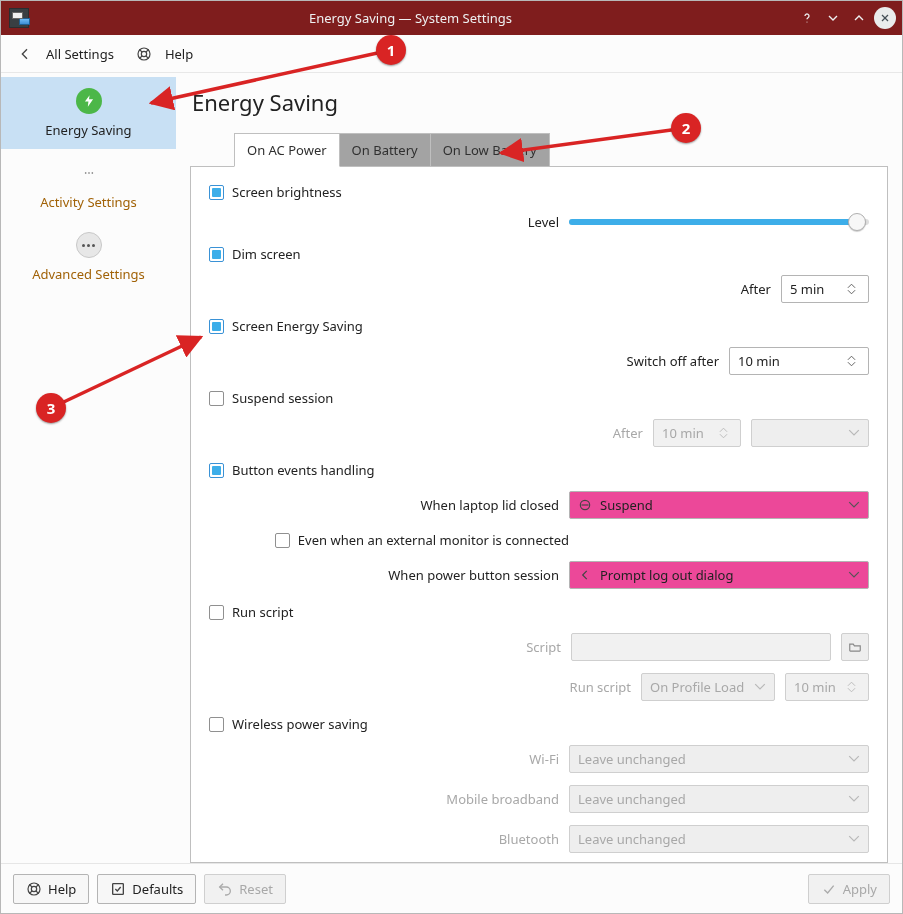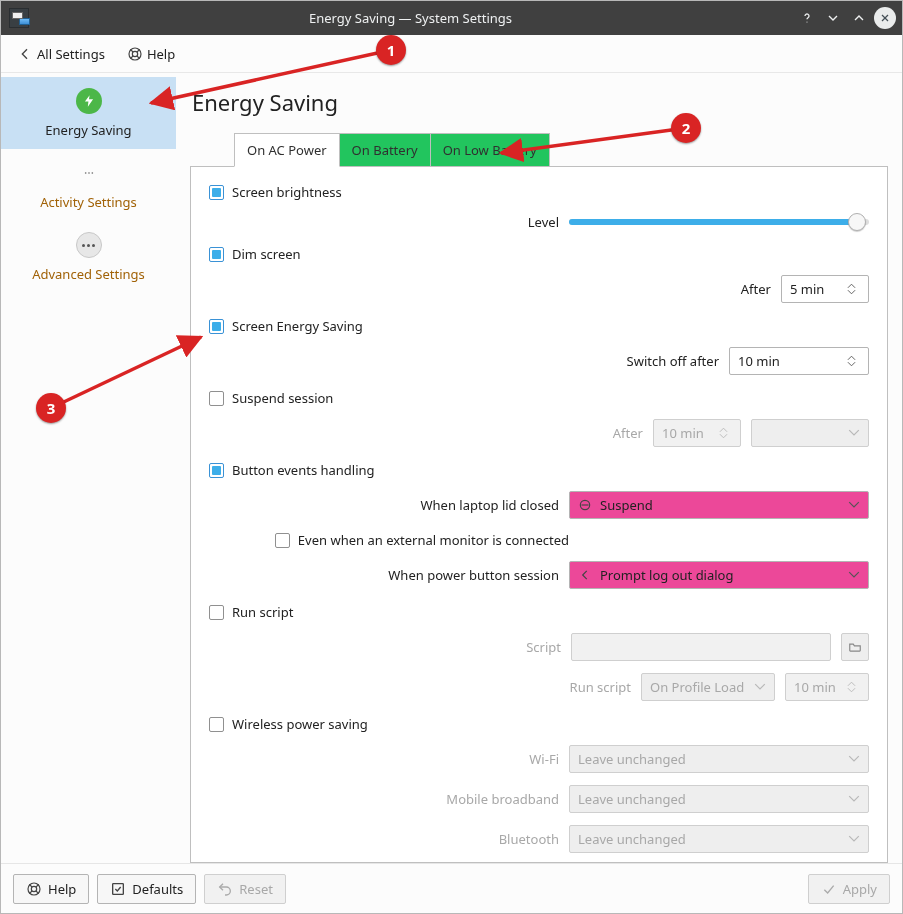--- a/index.html
+++ b/index.html
@@ -19,21 +19,21 @@
     border: 1px solid #b8b8b8;
     background: #fcfcfc;
     display: flex;
     flex-direction: column;
     position: relative;
   }
 
   
   .titlebar {
     height: 34px;
-    background: #404040;
+    background: #7f1d1d;
     display: flex;
     align-items: center;
     color: #eef0f1;
     padding: 0 6px;
     flex-shrink: 0;
   }
   .titlebar .app-icon {
     width: 20px; height: 20px; margin-left: 2px;
     background: #393f43;
     border:1px solid #2a2e31;
@@ -64,21 +64,21 @@
     height: 38px;
     display:flex;
     align-items:center;
     padding: 0 12px;
     gap: 14px;
     border-bottom: 1px solid #e8e8e8;
     background:#fcfcfc;
     flex-shrink:0;
   }
   .toolbar .btn-flat {
-    display:flex; align-items:center; gap:4px;
+    display:flex; align-items:center; gap:13px;
     padding:4px 4px;
     color:#222;
   }
   .icon-sm { width:16px; height:16px; flex-shrink:0; }
 
   
   .body {
     flex:1;
     display:flex;
     overflow:hidden;
@@ -128,21 +128,21 @@
     color:#222;
   }
 
   
   .tabbar {
     display:flex;
     margin-left:44px;
   }
   .tab {
     padding: 7px 12px;
-    background:#22c55e;
+    background:#a3a3a3;
     color:#303030;
     font-size:13px;
     border:1px solid #bfbfbf;
     border-bottom: none;
     margin-right:-1px;
   }
   .tab.active {
     background:#fff;
     border-bottom:1px solid #fff;
     position:relative;

